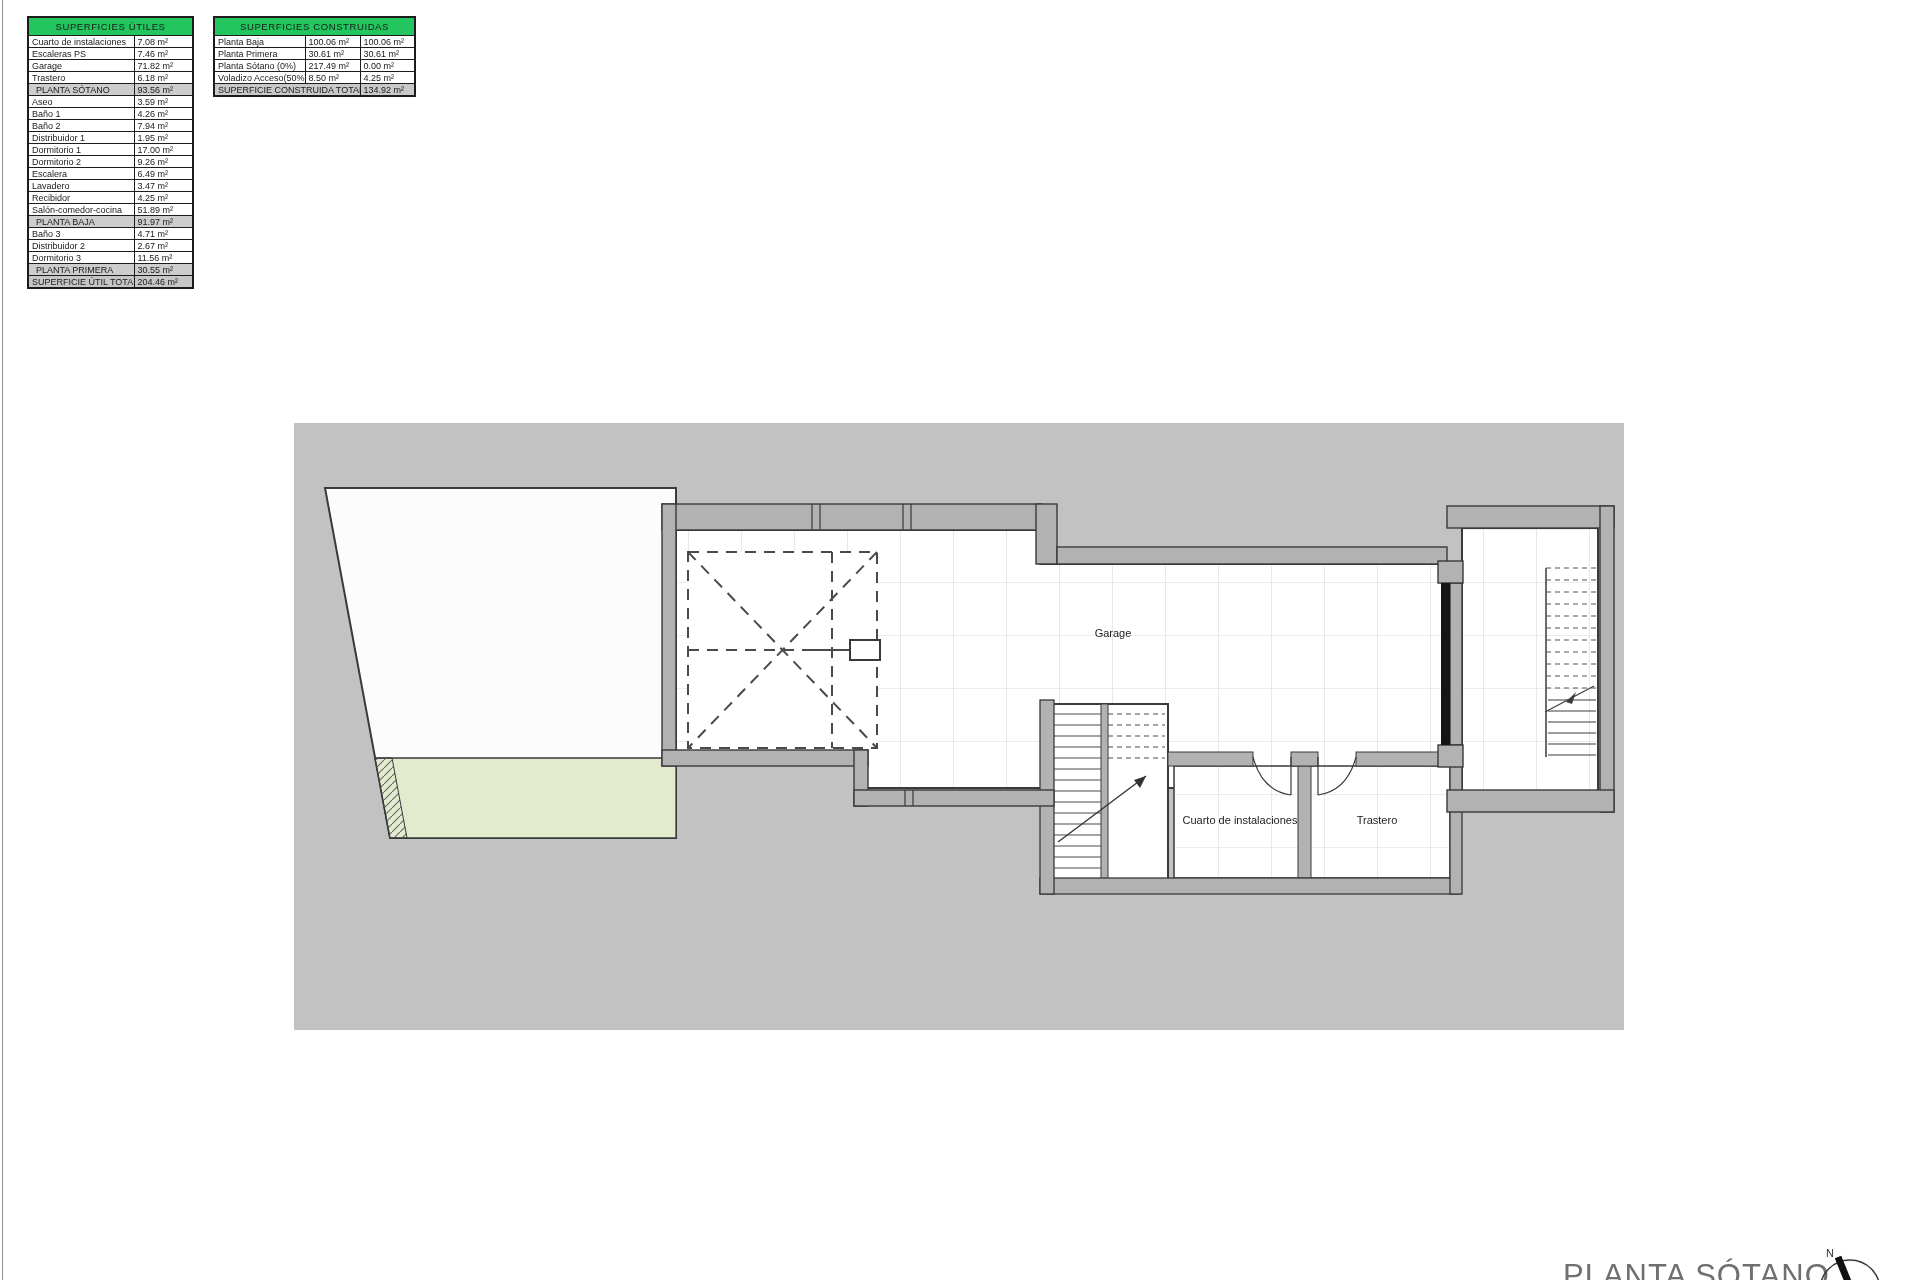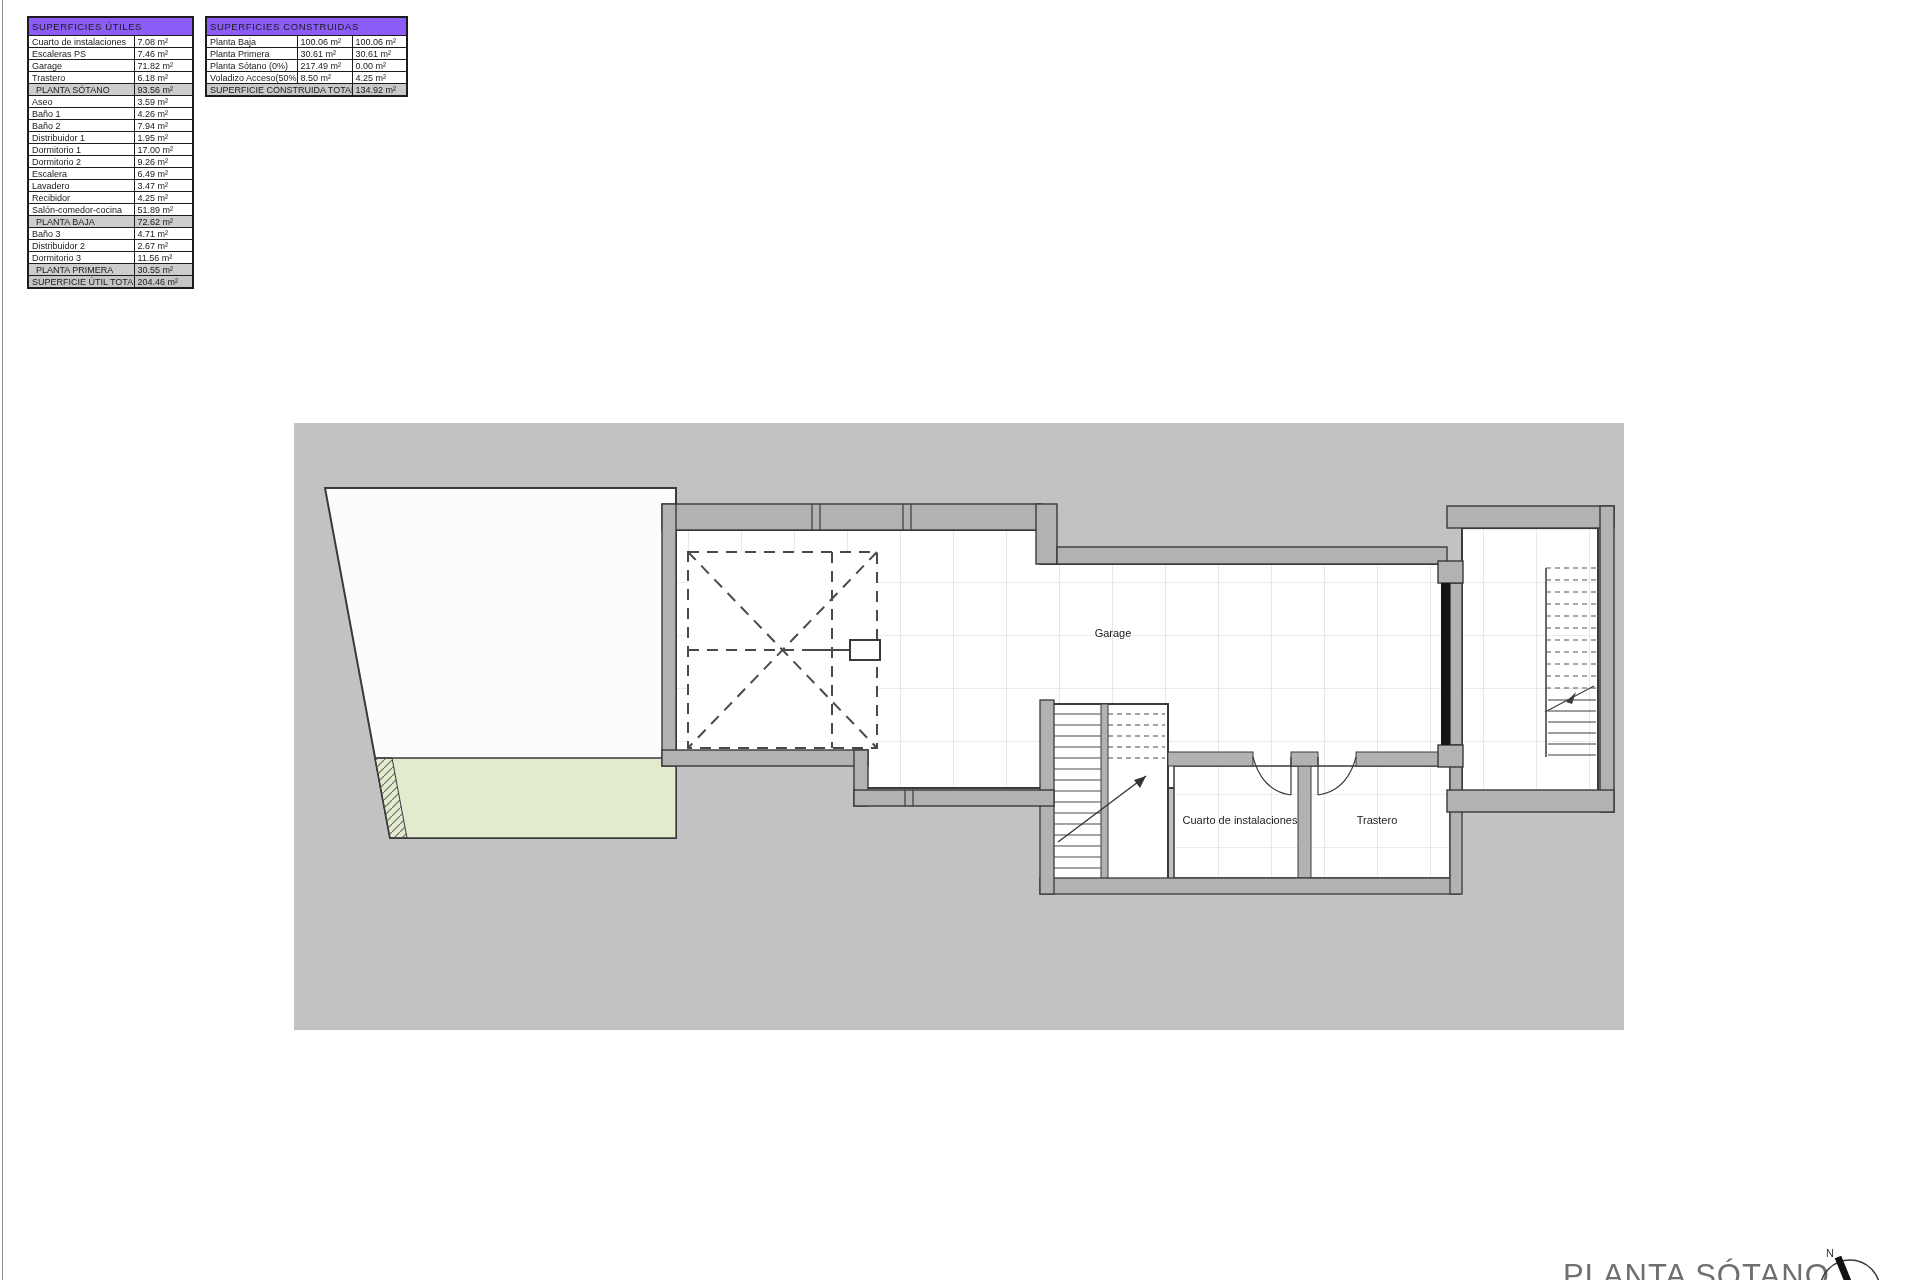--- a/index.html
+++ b/index.html
@@ -9,29 +9,29 @@
   }
   .page-edge{position:absolute;left:2px;top:0;width:1px;height:100%;background:#8d8d8d;}
 
   
   table.area{border-collapse:collapse;table-layout:fixed;position:absolute;
     font-size:9px;line-height:10px;background:#fff;}
   table.area th, table.area td{
     border:1px solid #1c1c1c;padding:0 3px;height:11px;overflow:hidden;white-space:nowrap;
     font-weight:normal;text-align:left;vertical-align:middle;}
   table.area thead th{
-    background:#8b5cf6;text-align:left;height:17px;font-size:9.5px;letter-spacing:.6px;}
+    background:#22c55e;text-align:center;height:17px;font-size:9.5px;letter-spacing:.6px;}
   table.area{border:2px solid #1c1c1c;}
   table.area tr.sub td{background:#cdcdcd;}
   table.area tr.sub td:first-child{padding-left:7px;}
   table.area tr.total td{background:#c6c6c6;}
   table.area tfoot td{background:#c9c9c9;}
   #tbl-utiles{left:27px;top:16px;width:165px;}
   #tbl-utiles col.c-label{width:106px;} #tbl-utiles col.c-val{width:59px;}
-  #tbl-construidas{left:205px;top:16px;width:201px;}
+  #tbl-construidas{left:213px;top:16px;width:201px;}
   #tbl-construidas col.c-label{width:91px;}
   #tbl-construidas col.c-v1{width:55px;} #tbl-construidas col.c-v2{width:55px;}
 
   
   #plan{position:absolute;left:294px;top:423px;}
   .plan-title{
     position:absolute;left:1563px;top:1258px;font-size:31px;letter-spacing:1px;
     color:#6f6f6f;white-space:nowrap;}
   #compass{position:absolute;left:1808px;top:1243px;}
   svg text.room-label{font-family:"Liberation Sans",sans-serif;font-size:11px;fill:#1c1c1c;}
@@ -107,21 +107,21 @@
       <tr>
         <td>Recibidor</td>
         <td>4.25 m²</td>
       </tr>
       <tr>
         <td>Salón-comedor-cocina</td>
         <td>51.89 m²</td>
       </tr>
       <tr class="sub">
         <td>PLANTA BAJA</td>
-        <td>72.62 m²</td>
+        <td>91.97 m²</td>
       </tr>
       <tr>
         <td>Baño 3</td>
         <td>4.71 m²</td>
       </tr>
       <tr>
         <td>Distribuidor 2</td>
         <td>2.67 m²</td>
       </tr>
       <tr>

